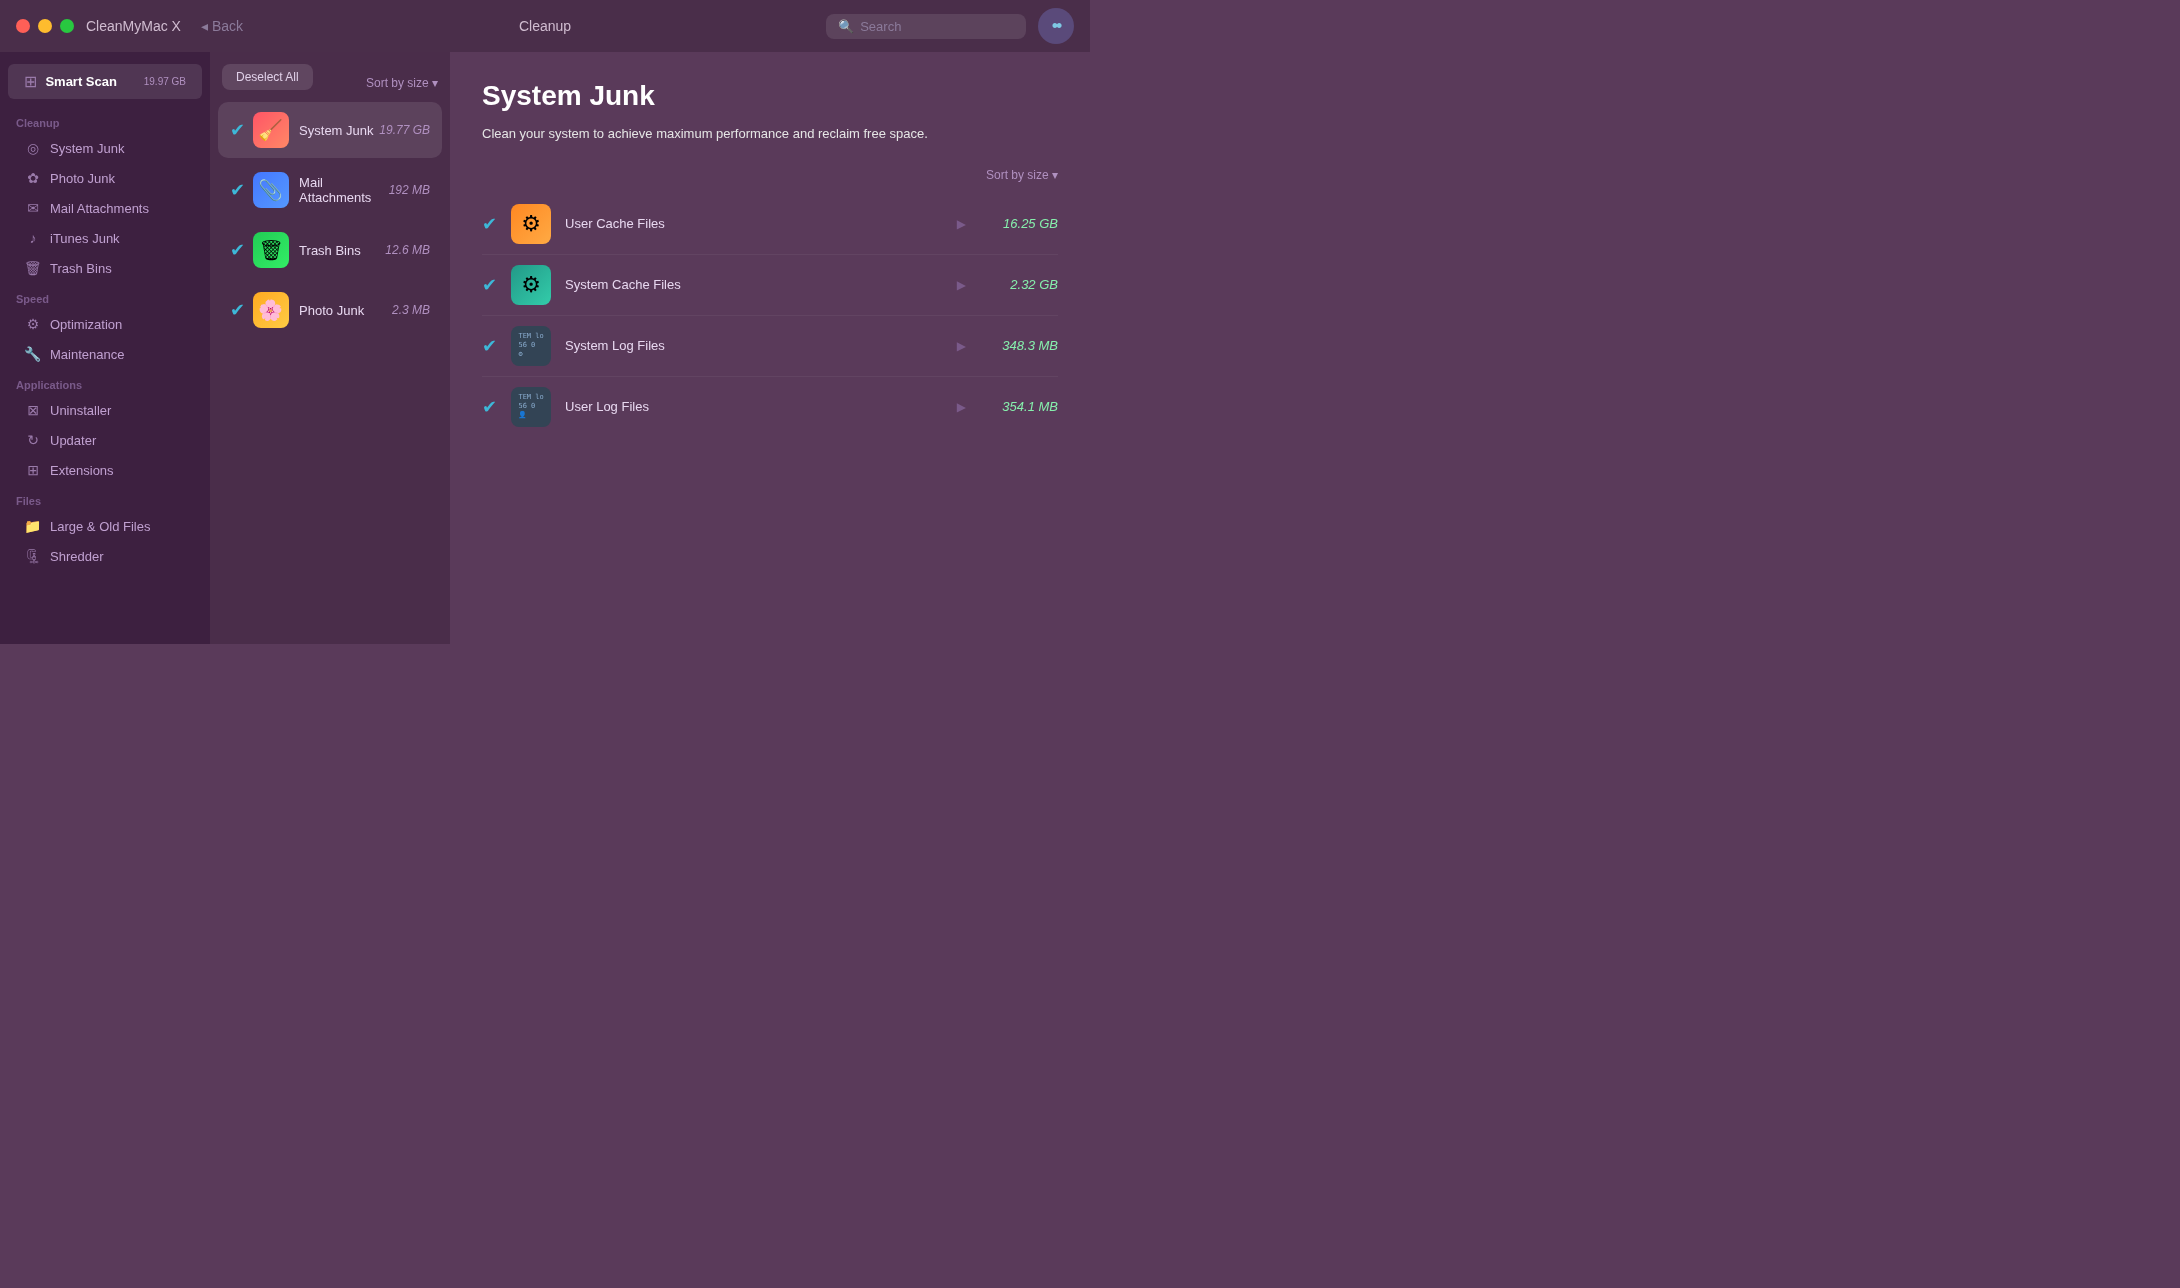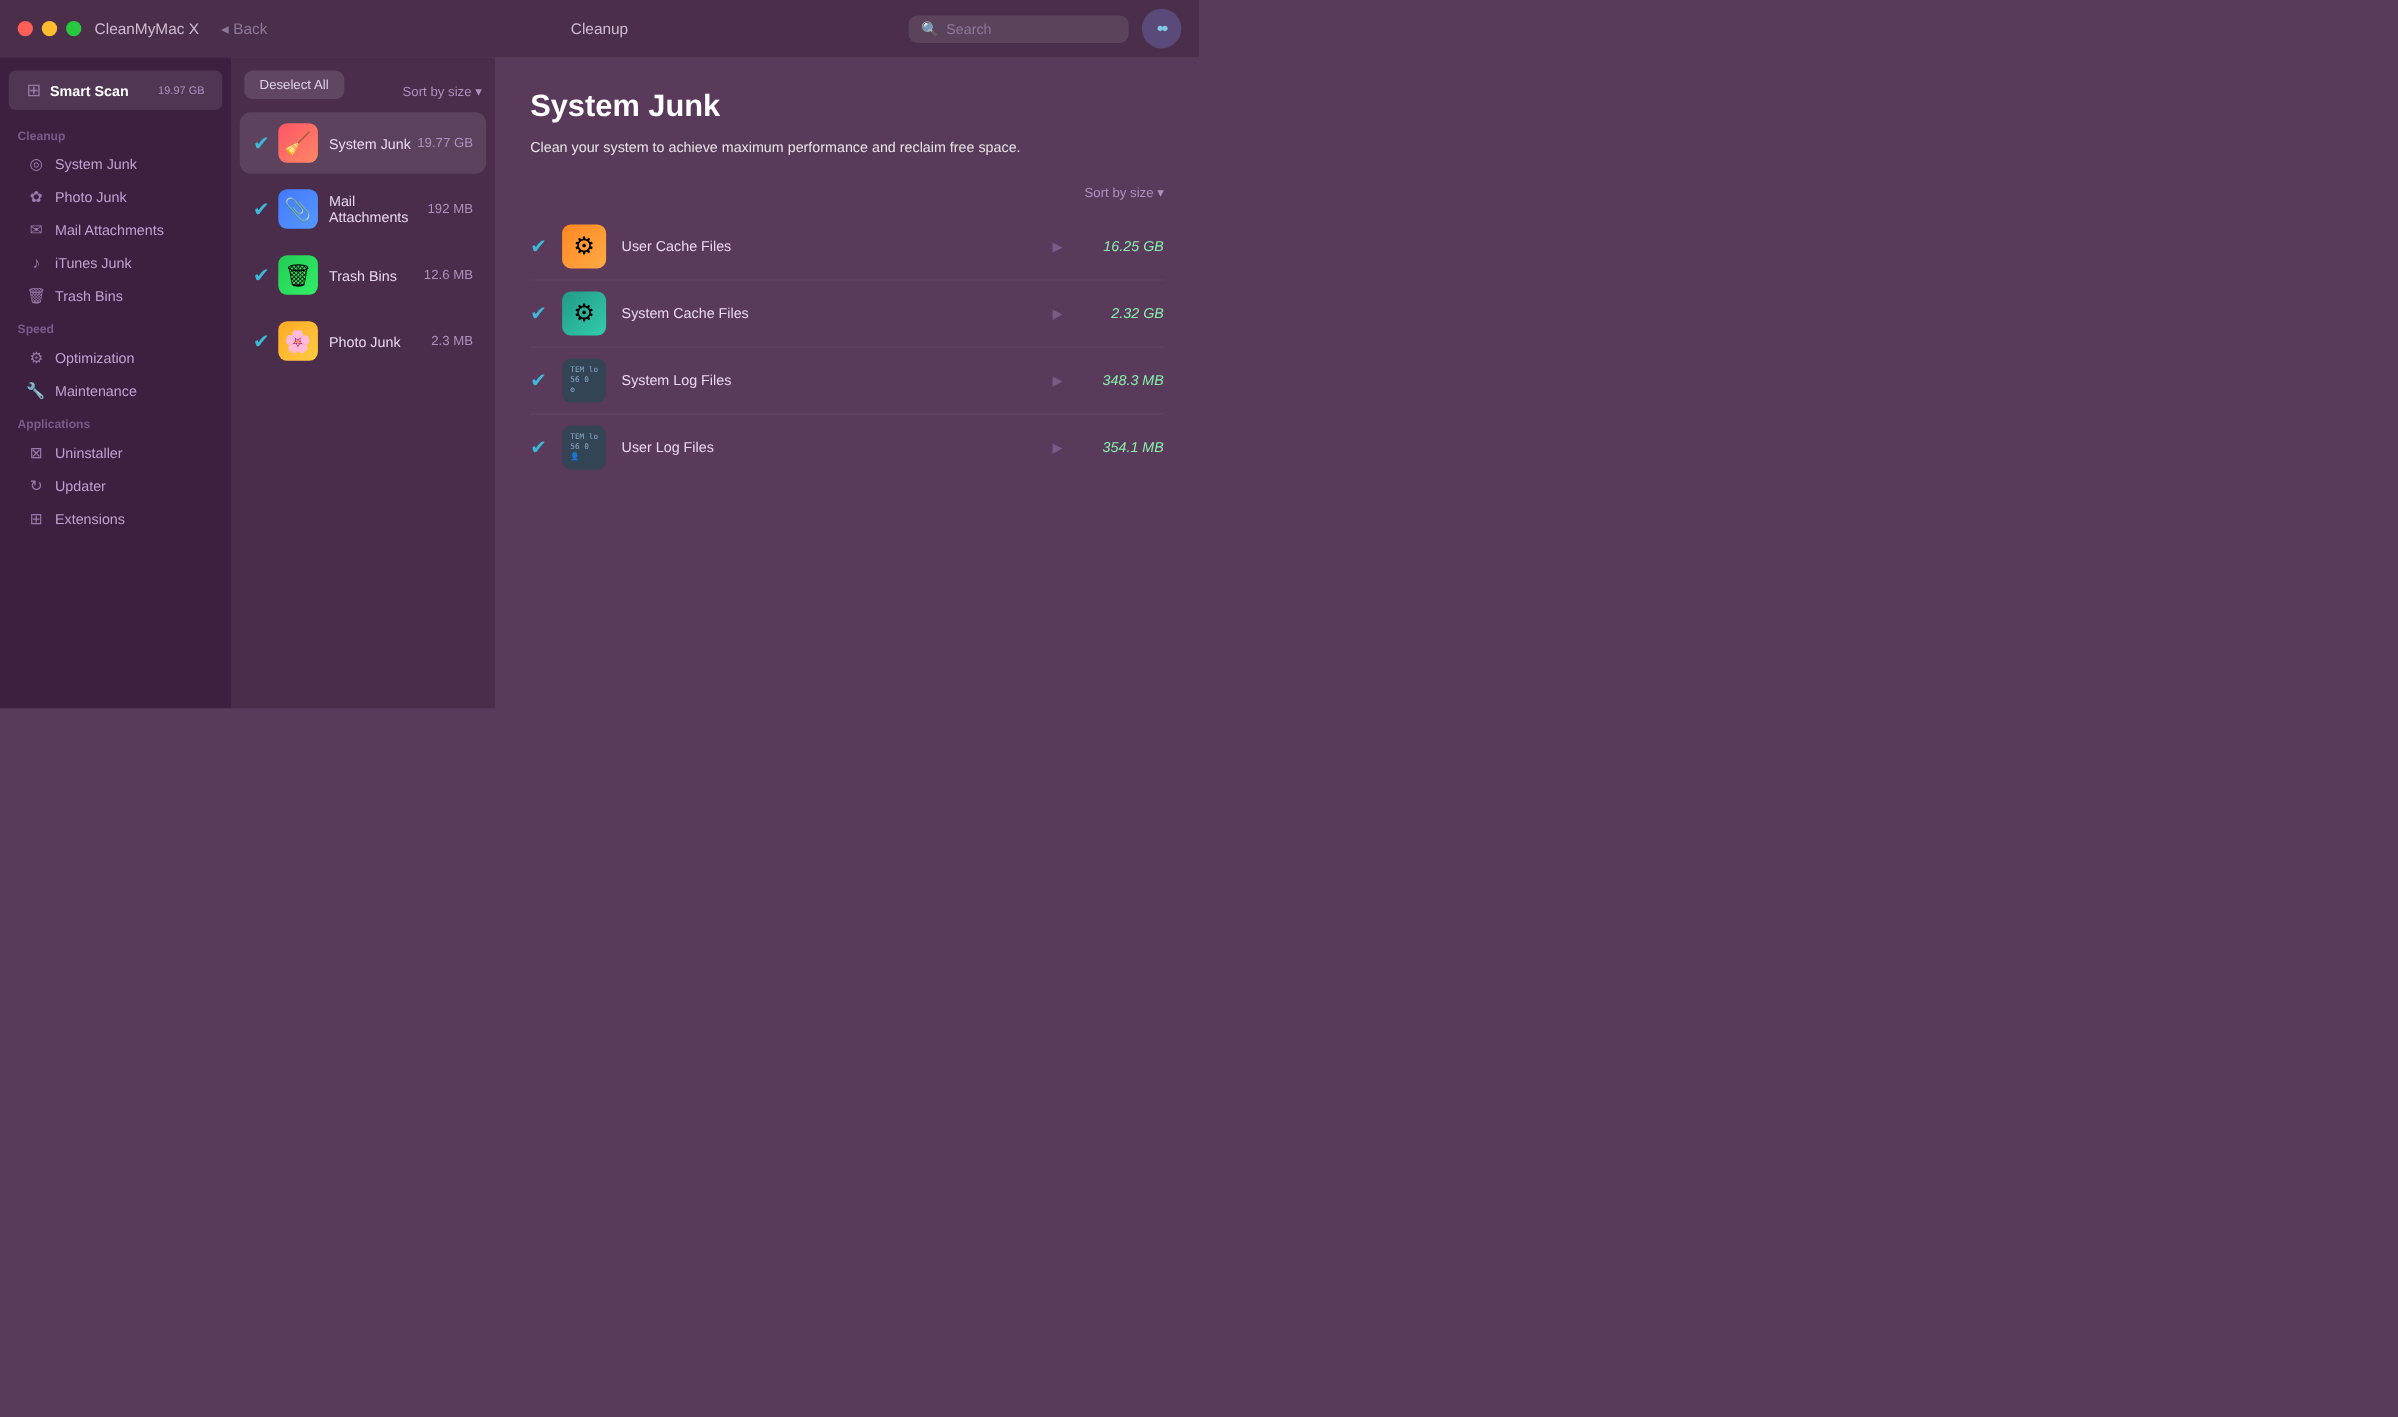--- a/index.html
+++ b/index.html
@@ -260,20 +260,21 @@
       color: #e8d8f0;
       font-size: 13px;
       font-weight: 500;
     }
 
     .junk-item .item-size {
       color: #b090c0;
       font-size: 12px;
       margin-left: auto;
       white-space: nowrap;
+      font-style: italic;
     }
 
     
     .right-panel {
       flex: 1;
       background: #5a3a5a;
       padding: 28px 32px;
       overflow-y: auto;
     }
 
@@ -453,20 +454,31 @@
       <div class="sidebar-item">
         <span class="item-icon">↻</span>
         <span class="item-label">Updater</span>
       </div>
       <div class="sidebar-item">
         <span class="item-icon">⊞</span>
         <span class="item-label">Extensions</span>
       </div>
     </div>
 
+    <div>
+      <div class="section-header">Files</div>
+      <div class="sidebar-item">
+        <span class="item-icon">📁</span>
+        <span class="item-label">Large &amp; Old Files</span>
+      </div>
+      <div class="sidebar-item">
+        <span class="item-icon">🗜</span>
+        <span class="item-label">Shredder</span>
+      </div>
+    </div>
   </div>
 
   <div class="middle-panel">
     <div class="middle-toolbar">
       <button class="deselect-btn">Deselect All</button>
       <button class="sort-btn">Sort by size ▾</button>
     </div>
 
     <div class="junk-item selected">
       <span class="check-icon">✔</span>

